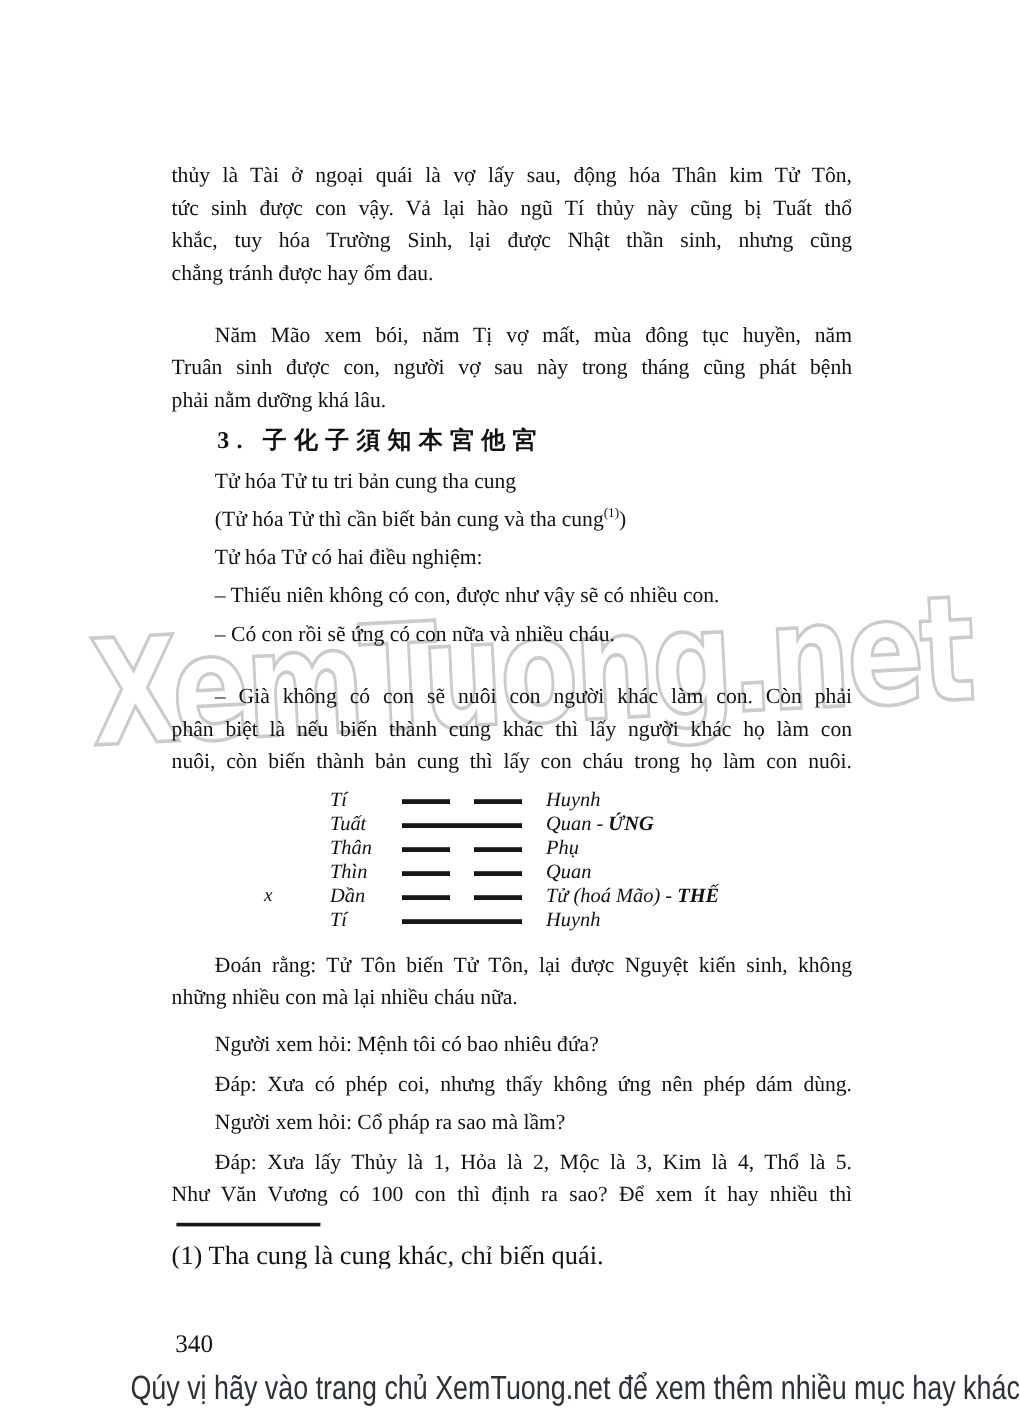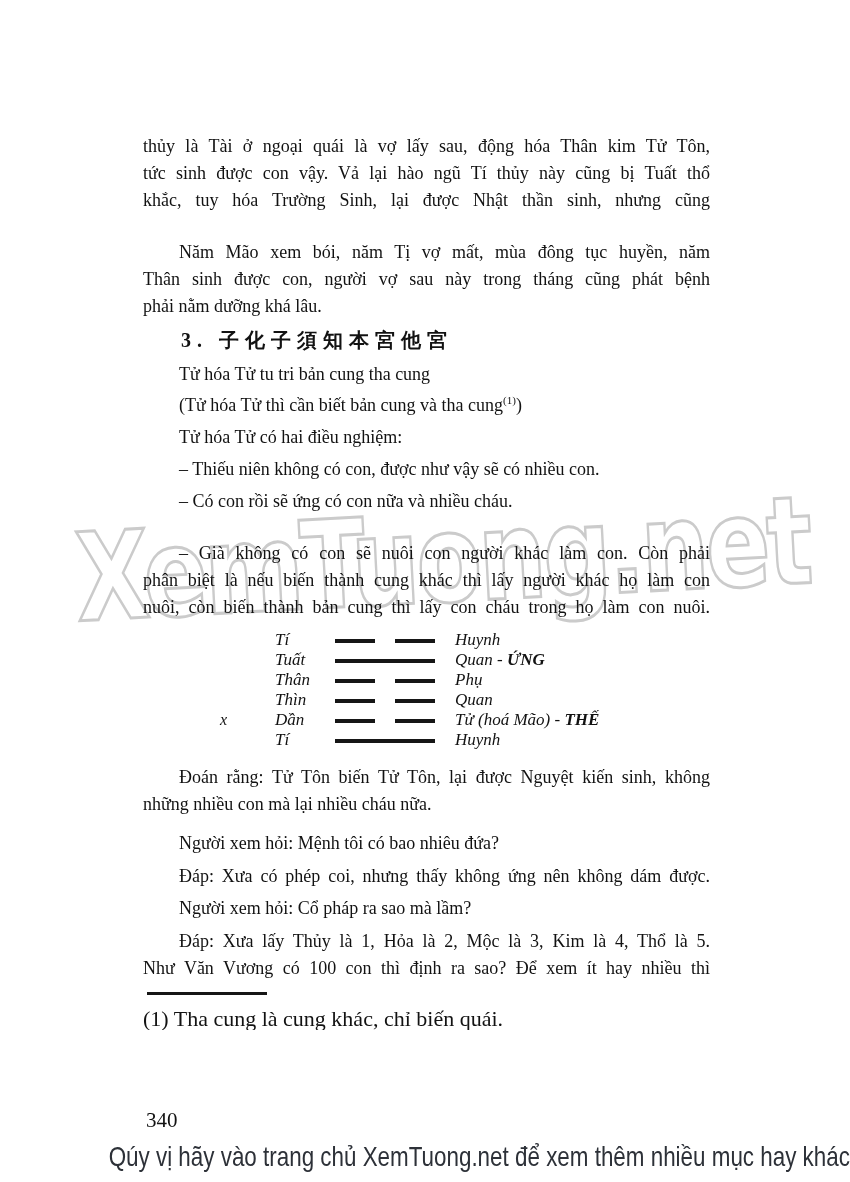--- a/index.html
+++ b/index.html
@@ -97,25 +97,26 @@
 <div class="page">
 
   <div class="watermark">XemTuong.net</div>
 
   <div class="content">
 
     <div class="para">
       <div class="ln j">thủy là Tài ở ngoại quái là vợ lấy sau, động hóa Thân kim Tử Tôn,</div>
       <div class="ln j">tức sinh được con vậy. Vả lại hào ngũ Tí thủy này cũng bị Tuất thổ</div>
       <div class="ln j">khắc, tuy hóa Trường Sinh, lại được Nhật thần sinh, nhưng cũng</div>
+      <div class="ln">chẳng tránh được hay ốm đau.</div>
     </div>
 
     <div class="para m11">
       <div class="ln j indent">Năm Mão xem bói, năm Tị vợ mất, mùa đông tục huyền, năm</div>
-      <div class="ln j">Thân sinh được con, người vợ sau này trong tháng cũng phát bệnh</div>
+      <div class="ln j">Truân sinh được con, người vợ sau này trong tháng cũng phát bệnh</div>
       <div class="ln">phải nằm dưỡng khá lâu.</div>
     </div>
 
     <div class="heading m7">3. 子化子須知本宮他宮</div>
 
     <div class="ln indent m6">Tử hóa Tử tu tri bản cung tha cung</div>
 
     <div class="ln indent m4">
       <span>(Tử hóa Tử thì cần biết bản cung và tha cung</span><sup class="fnref">(1)</sup><span>)</span>
     </div>
@@ -169,21 +170,21 @@
         <span class="hx-label"><span>Huynh</span><b></b></span>
       </div>
     </div>
 
     <div class="para m12">
       <div class="ln j indent">Đoán rằng: Tử Tôn biến Tử Tôn, lại được Nguyệt kiến sinh, không</div>
       <div class="ln">những nhiều con mà lại nhiều cháu nữa.</div>
     </div>
 
     <div class="ln indent m12">Người xem hỏi: Mệnh tôi có bao nhiêu đứa?</div>
-    <div class="ln j indent m6">Đáp: Xưa có phép coi, nhưng thấy không ứng nên không dám được.</div>
+    <div class="ln j indent m6">Đáp: Xưa có phép coi, nhưng thấy không ứng nên phép dám dùng.</div>
     <div class="ln indent m5">Người xem hỏi: Cổ pháp ra sao mà lầm?</div>
 
     <div class="para m6">
       <div class="ln j indent">Đáp: Xưa lấy Thủy là 1, Hỏa là 2, Mộc là 3, Kim là 4, Thổ là 5.</div>
       <div class="ln j">Như Văn Vương có 100 con thì định ra sao? Để xem ít hay nhiều thì</div>
     </div>
 
     <hr class="fnrule">
     <div class="footnote">(1) Tha cung là cung khác, chỉ biến quái.</div>
 

